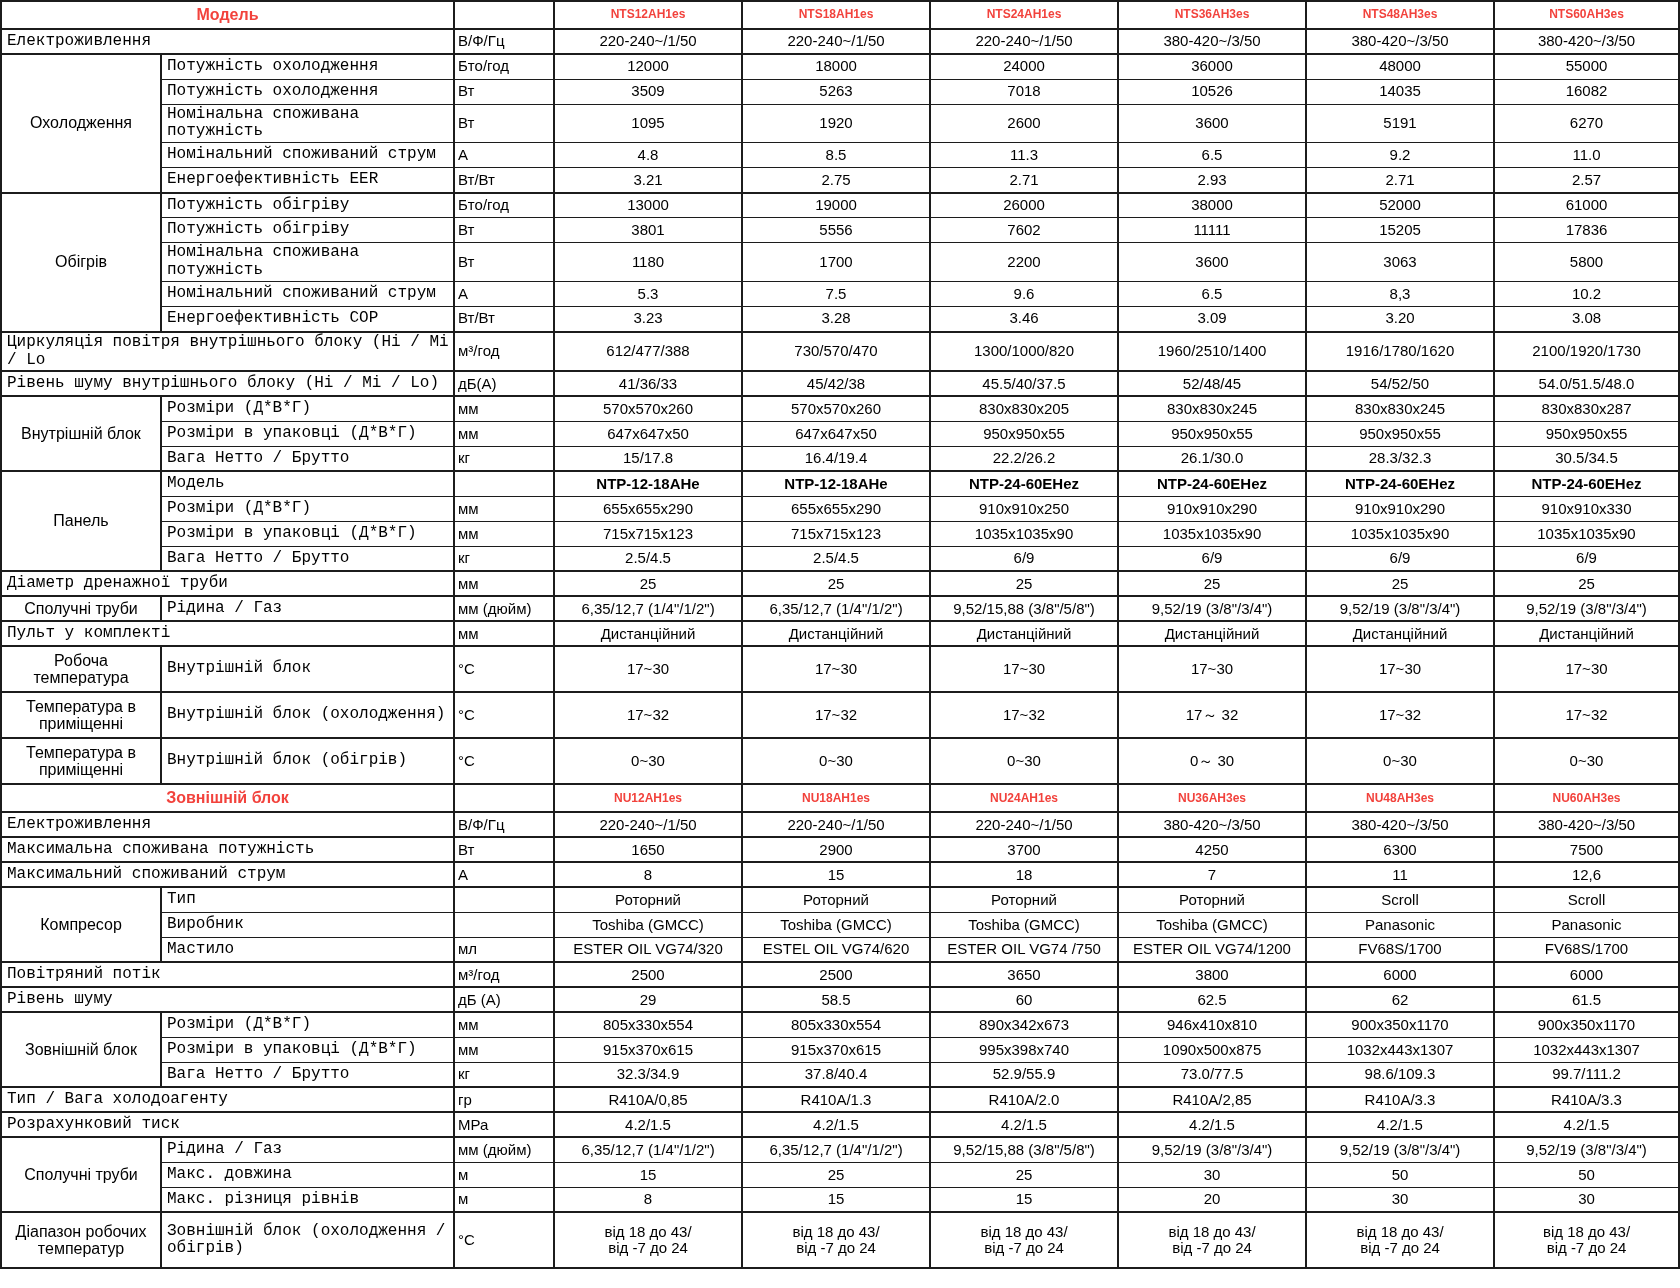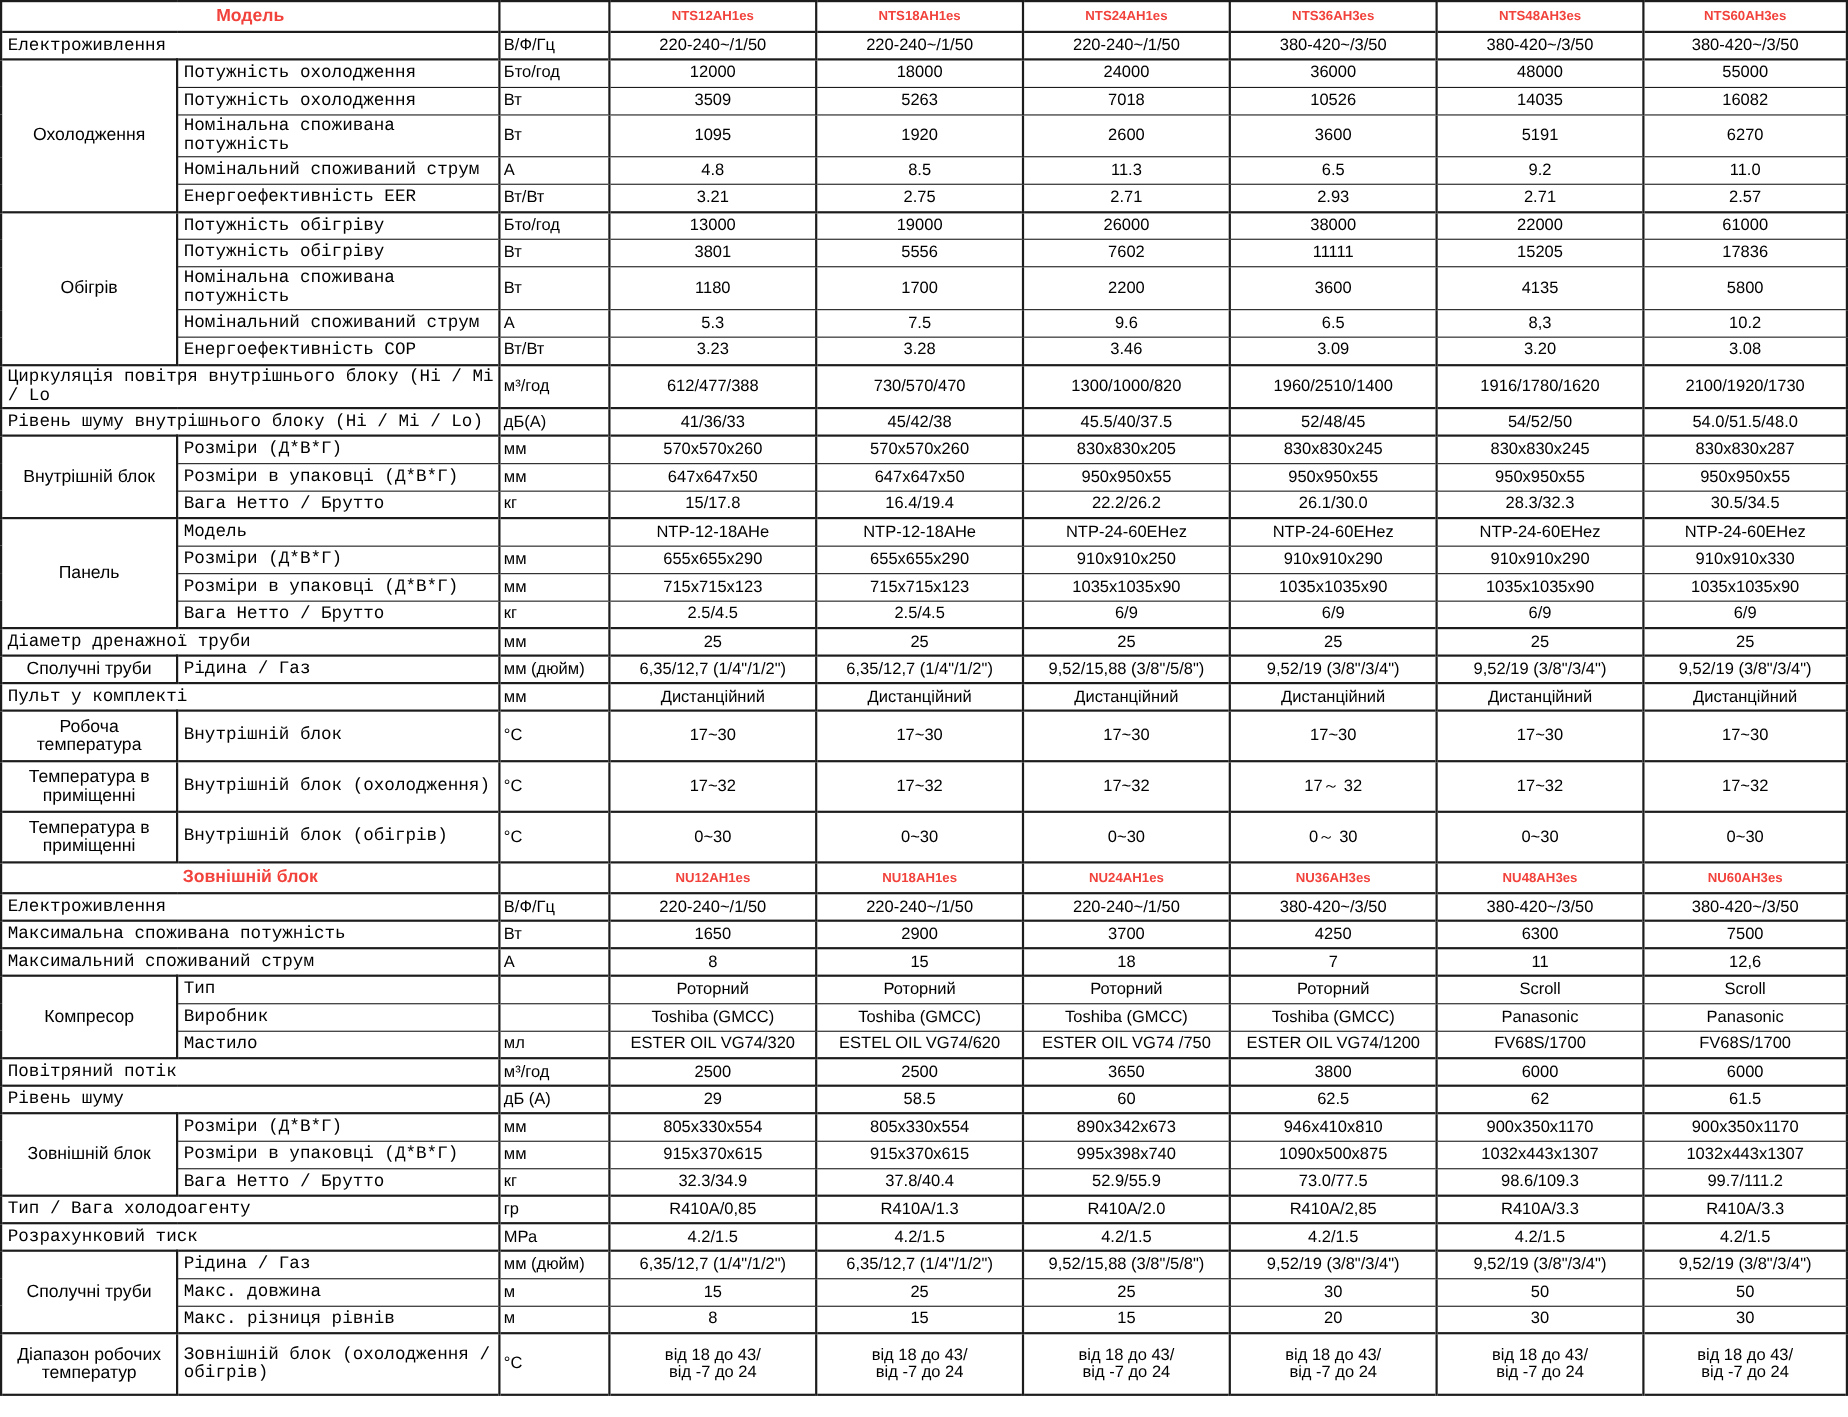--- a/index.html
+++ b/index.html
@@ -15,21 +15,21 @@
   }
   tr{height:25px;}
   tr.hd{height:28px;}
   tr.tall{height:46px;}
   tr.xtall{height:56px;}
   tr.gstart td{border-top-width:2.5px;}
   td.group{text-align:center;font-size:16px;}
   td.label{text-align:left;padding-left:5px;font-size:16px;font-family:Liberation Mono, monospace;}
   td.unit{text-align:left;font-size:15px;}
   td.val{text-align:center;}
-  td.b{font-weight:normal;}
+  td.b{font-weight:bold;}
   .red{color:#f2423c;font-weight:bold;text-align:center;font-size:12px;}
 </style>
 </head>
 <body>
 
 <table>
   <colgroup>
     <col style="width:160px">
     <col style="width:293px">
     <col style="width:100px">
@@ -113,41 +113,41 @@
         <td class="val">2.57</td>
       </tr>
       <tr class="gstart">
         <td class="group" colspan="1" rowspan="5">Обігрів</td>
         <td class="label">Потужність обігріву</td>
         <td class="unit">Бто/год</td>
         <td class="val">13000</td>
         <td class="val">19000</td>
         <td class="val">26000</td>
         <td class="val">38000</td>
-        <td class="val">22000</td>
+        <td class="val">52000</td>
         <td class="val">61000</td>
       </tr>
       <tr class="cont">
         <td class="label">Потужність обігріву</td>
         <td class="unit">Вт</td>
         <td class="val">3801</td>
         <td class="val">5556</td>
         <td class="val">7602</td>
         <td class="val">11111</td>
         <td class="val">15205</td>
         <td class="val">17836</td>
       </tr>
       <tr class="cont">
         <td class="label">Номінальна споживана потужність</td>
         <td class="unit">Вт</td>
         <td class="val">1180</td>
         <td class="val">1700</td>
         <td class="val">2200</td>
         <td class="val">3600</td>
-        <td class="val">4135</td>
+        <td class="val">3063</td>
         <td class="val">5800</td>
       </tr>
       <tr class="cont">
         <td class="label">Номінальний споживаний струм</td>
         <td class="unit">А</td>
         <td class="val">5.3</td>
         <td class="val">7.5</td>
         <td class="val">9.6</td>
         <td class="val">6.5</td>
         <td class="val">8,3</td>

